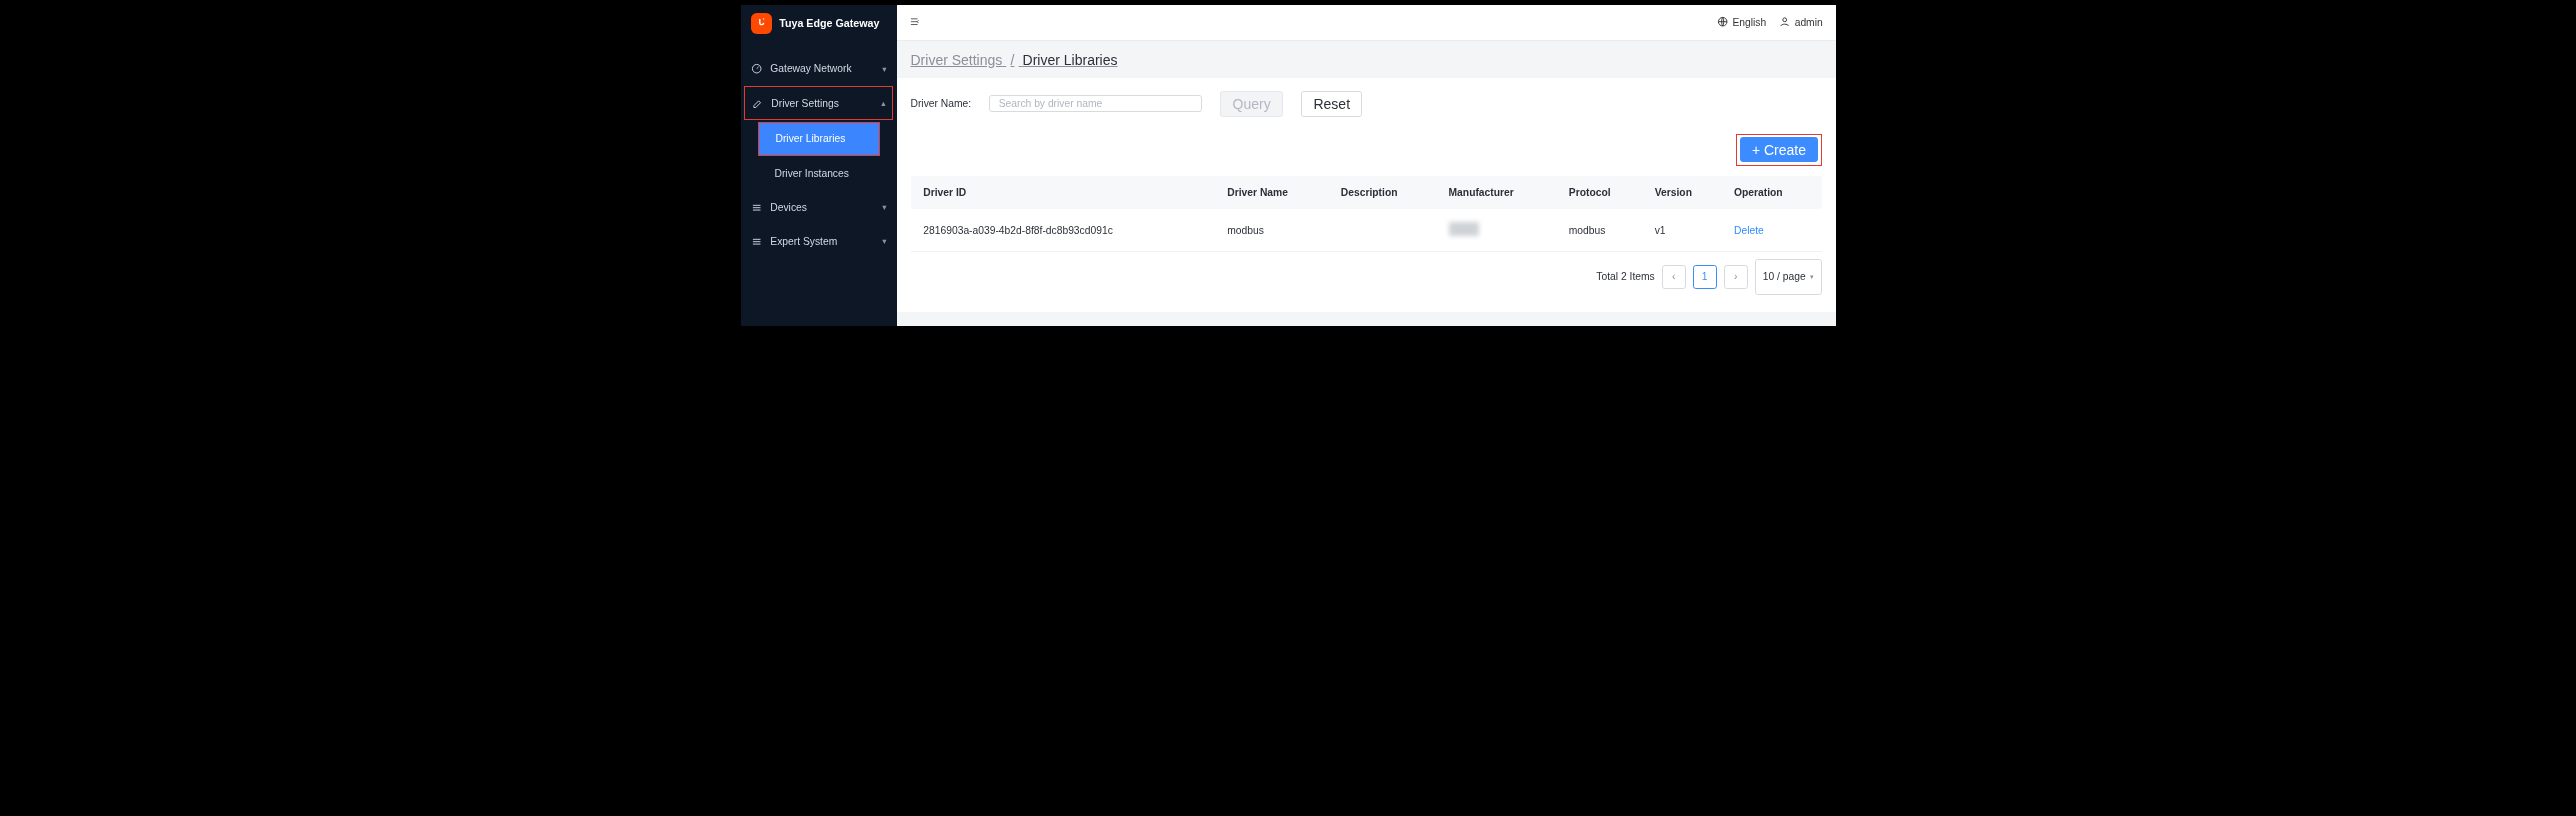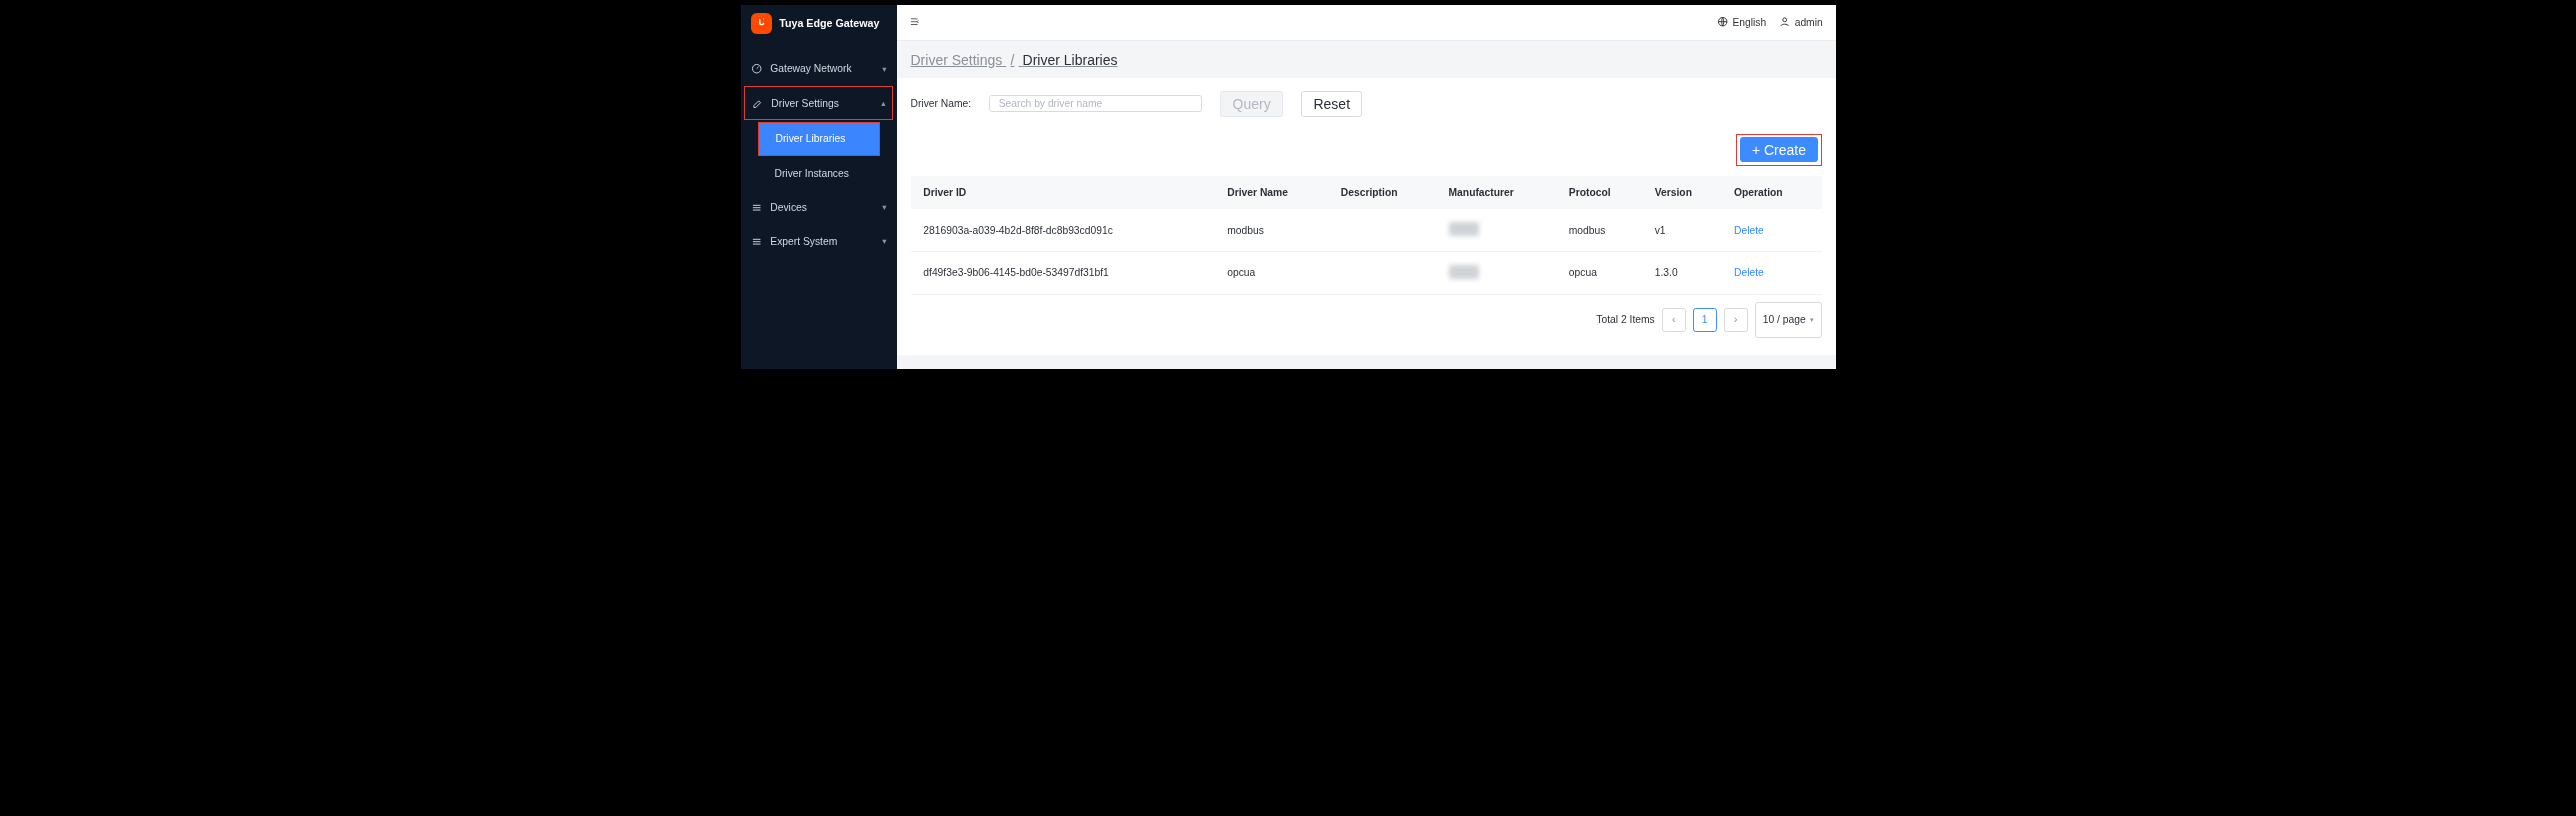--- a/index.html
+++ b/index.html
@@ -198,29 +198,20 @@
           <tbody>
             <tr>
               <td>2816903a-a039-4b2d-8f8f-dc8b93cd091c</td>
               <td>modbus</td>
               <td></td>
               <td><span class="blur"></span></td>
               <td>modbus</td>
               <td>v1</td>
               <td><span class="link">Delete</span></td>
             </tr>
-            <tr>
-              <td>df49f3e3-9b06-4145-bd0e-53497df31bf1</td>
-              <td>opcua</td>
-              <td></td>
-              <td><span class="blur"></span></td>
-              <td>opcua</td>
-              <td>1.3.0</td>
-              <td><span class="link">Delete</span></td>
-            </tr>
           </tbody>
         </table>
 
         <div class="pagination">
           <span>Total 2 Items</span>
           <span class="pg-btn">‹</span>
           <span class="pg-btn active">1</span>
           <span class="pg-btn">›</span>
           <span class="pagesize">
             <span>10 / page</span>

